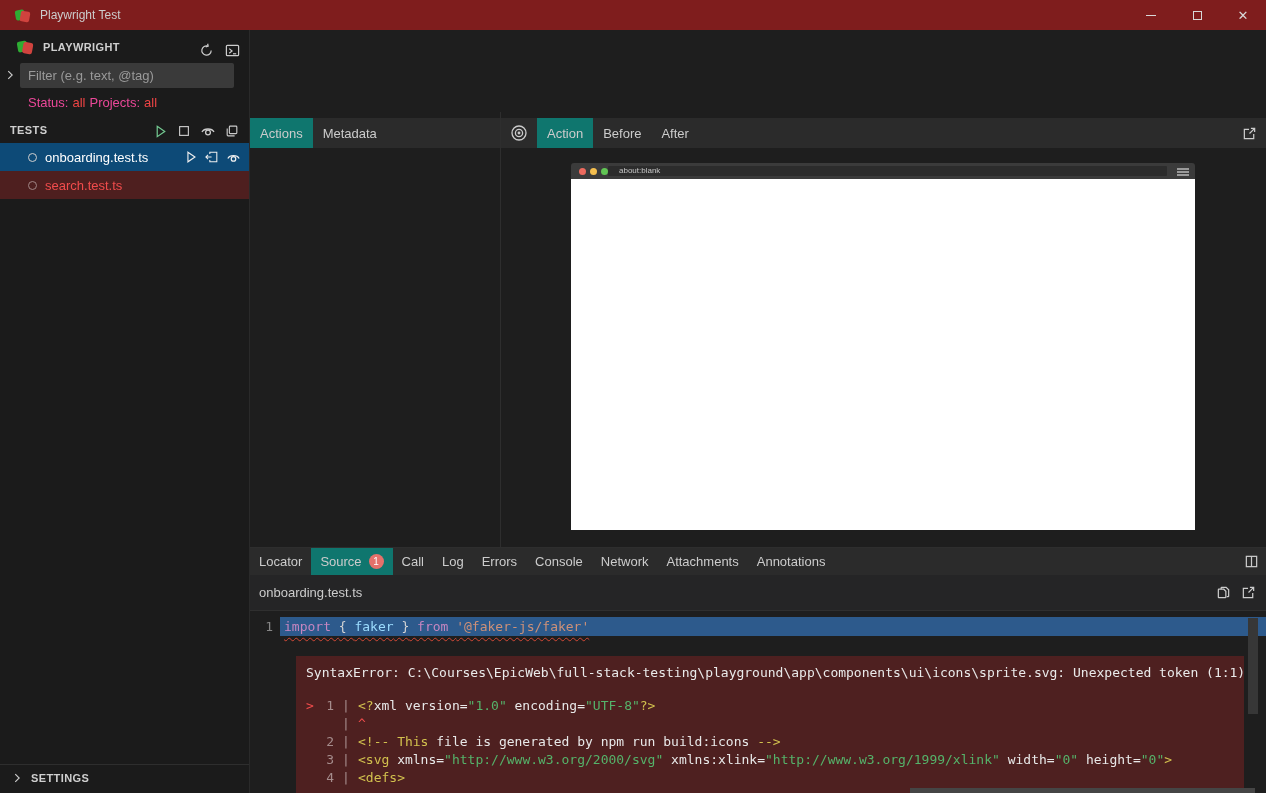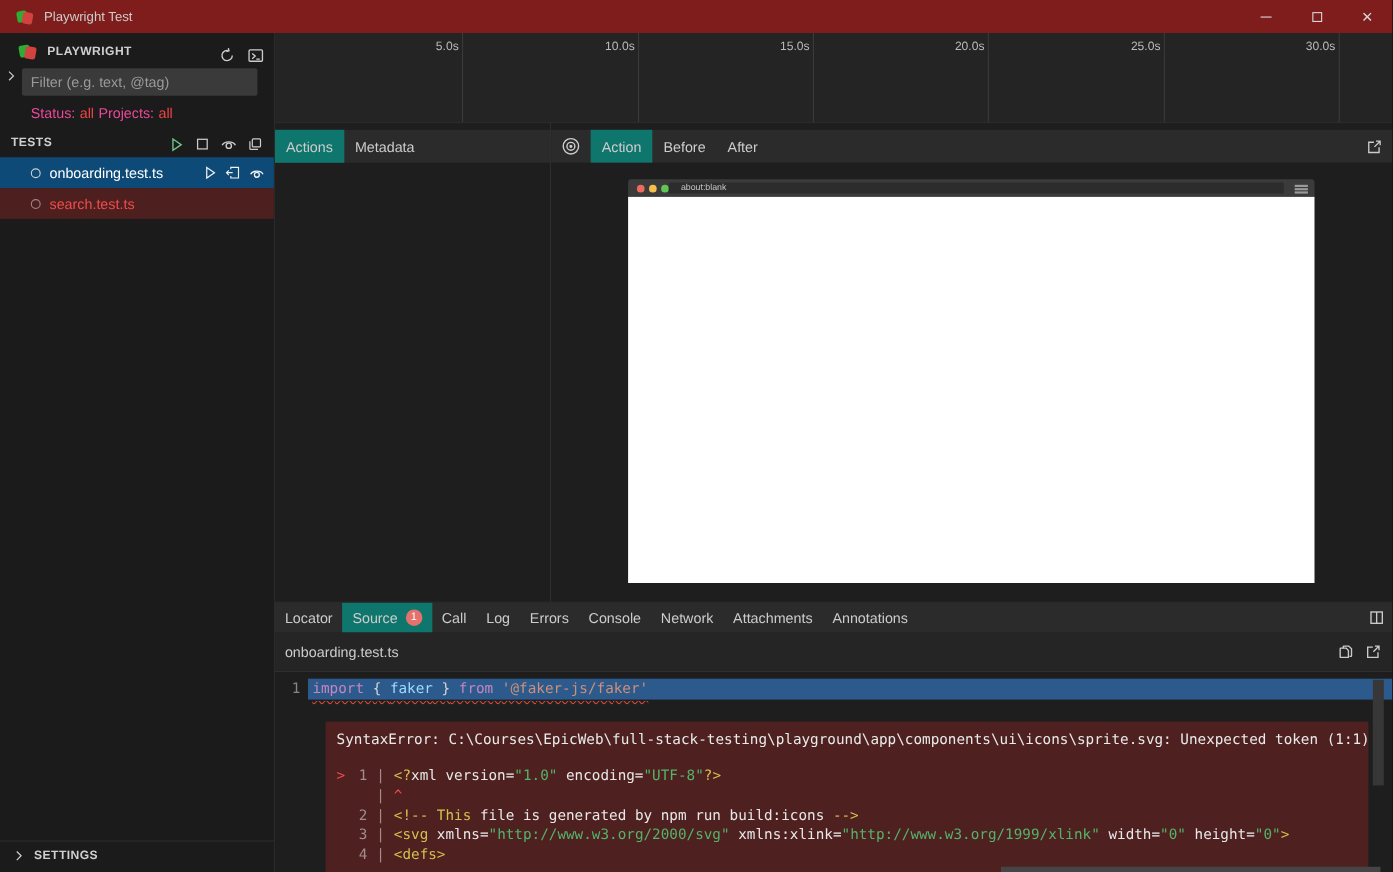--- a/index.html
+++ b/index.html
@@ -20,21 +20,21 @@
   .tb-min-glyph { display:block; width:10px; height:1px; background:#d8d8d8; }
   .tb-max-glyph { display:block; width:9px; height:9px; border:1px solid #d8d8d8; }
 
   
   .sidebar { position:absolute; left:0; top:30px; width:250px; height:763px; background:#1b1b1b; border-right:1px solid #2a2a2a;padding-left:34px; }
   .pw-header { position:absolute; left:0; top:3px; width:100%; height:28px; display:flex; align-items:center; padding-left:16px; }
   .pw-header-label { margin-left:9px; font-size:11px; font-weight:bold; letter-spacing:.4px; color:#cfcfcf; }
   .pw-header-actions { position:absolute; right:6px; top:3px; height:28px; display:flex; align-items:center; gap:4px; }
   .icon-btn { width:22px; height:22px; display:flex; align-items:center; justify-content:center; border-radius:3px; }
 
-  .filter-row { position:absolute; left:0; top:32px; width:100%; height:26px; display:flex; align-items:flex-start; }
+  .filter-row { position:absolute; left:0; top:32px; width:100%; height:26px; display:flex; align-items:center; }
   .filter-chevron { width:20px; display:flex; justify-content:center; }
   .filter-input { width:214px; height:25px; background:#3a3a3a; border:none; outline:none; border-radius:2px; color:#cccccc; font-size:13px; padding:0 8px; font-family:"Liberation Sans", sans-serif; }
   .filter-input::placeholder { color:#9a9a9a; }
 
   .status-row { position:absolute; left:28px; top:62px; height:20px; display:flex; align-items:center; font-size:13px; gap:4px; }
   .muted { color:#ec4899; } .bright { color:#ef4444;text-align:center; }
 
   .tests-header { position:absolute; left:0; top:87px; width:100%; height:26px; display:flex; align-items:center; padding-left:10px; }
   .tests-label { font-size:11px; font-weight:bold; letter-spacing:.4px; color:#cfcfcf; }
   .tests-actions { position:absolute; right:6px; top:2px; height:24px; display:flex; align-items:center; gap:2px; }
@@ -261,40 +261,20 @@
     <div class="settings-row">
       <span>
         <svg width="14" height="14" viewBox="0 0 16 16" class="stroke-icon">
             <path d="M6 3.5 L10.5 8 L6 12.5"></path>
           </svg>
       </span>
       <span class="settings-label">SETTINGS</span>
     </div>
   </div>
 
-  <div class="timeline">
-    <div class="tick" style="left:170px">
-        <span class="tick-label">5.0s</span>
-      </div>
-    <div class="tick" style="left:330px">
-        <span class="tick-label">10.0s</span>
-      </div>
-    <div class="tick" style="left:489px">
-        <span class="tick-label">15.0s</span>
-      </div>
-    <div class="tick" style="left:648px">
-        <span class="tick-label">20.0s</span>
-      </div>
-    <div class="tick" style="left:808px">
-        <span class="tick-label">25.0s</span>
-      </div>
-    <div class="tick" style="left:967px">
-        <span class="tick-label">30.0s</span>
-      </div>
-  </div>
 
   <div class="tabbar actions-tabbar">
     <div class="tab selected">
         <span>Actions</span>
       </div>
     <div class="tab">
         <span>Metadata</span>
       </div>
   </div>
   <div class="v-divider"></div>

